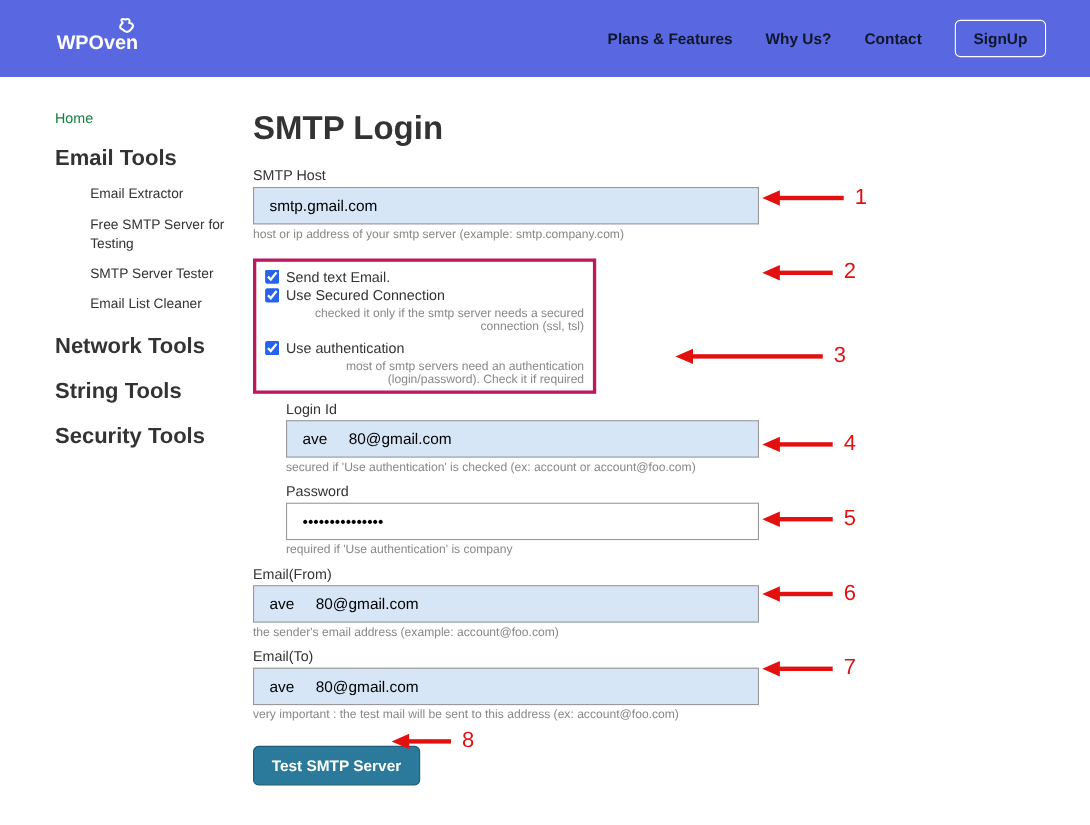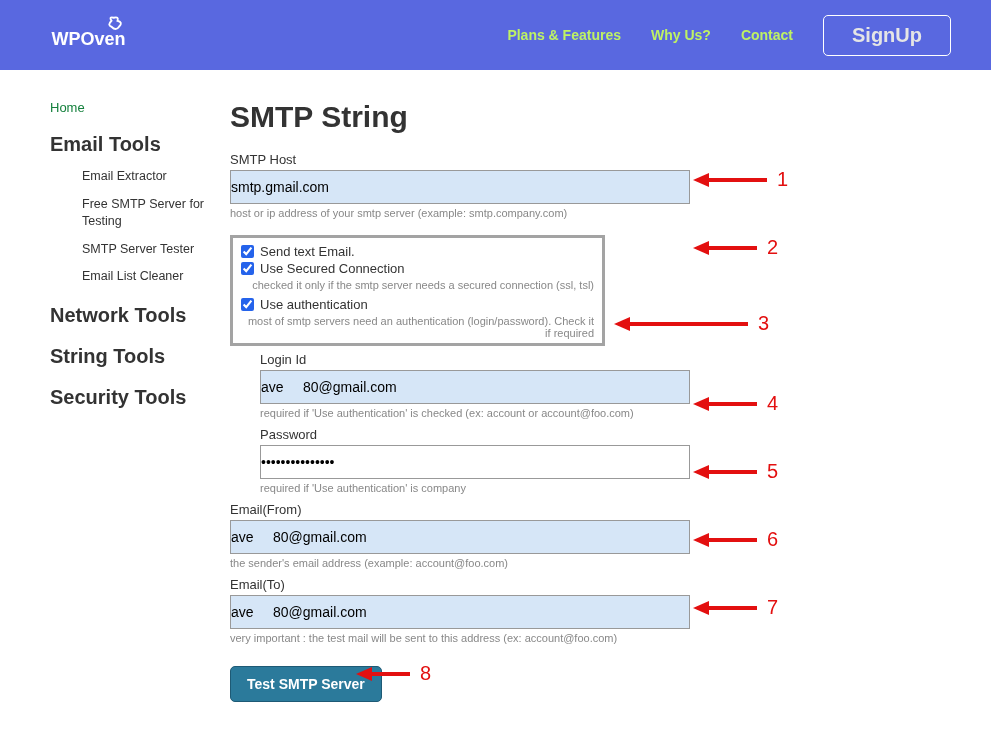--- a/index.html
+++ b/index.html
@@ -1,39 +1,39 @@
 <!DOCTYPE html>
 <html><head>
 <meta charset="utf-8">
 <style>
 * { box-sizing: border-box; margin: 0; padding: 0; }
 body { font-family: -apple-system, BlinkMacSystemFont, "Segoe UI", Arial, sans-serif; background: #fff; color: #333; }
 .header { background: #5968e0; height: 70px; display: flex; align-items: center; justify-content: space-between; padding: 0 40px 0 50px; }
 .logo { display: flex; }
 .logo svg { width: 90px; height: 40px; }
 .nav { display: flex; align-items: center; gap: 30px; }
-.nav-link { color: #bef264; font-weight: 600; font-size: 14px; text-decoration: none; cursor: pointer; }
-.signup-btn { border: 1.5px solid #fff; color: #e5e5e5; padding: 8px 28px; border-radius: 5px; font-weight: 600; font-size: 20px; cursor: pointer; background: transparent; }
+.nav-link { color: #0f172a; font-weight: 600; font-size: 14px; text-decoration: none; cursor: pointer; }
+.signup-btn { border: 1.5px solid #fff; color: #0f172a; padding: 8px 16px; border-radius: 5px; font-weight: 600; font-size: 14px; cursor: pointer; background: transparent; }
 .container { display: flex; padding: 30px 40px 20px 50px; }
 .sidebar { width: 180px; flex-shrink: 0; }
 .side-link { display: block; font-size: 13px; margin-bottom: 12px; cursor: pointer; }
 .side-link.active { color: #15803d; }
 .side-heading { font-weight: 700; font-size: 20px; margin-top: 18px; margin-bottom: 12px; }
 .side-sub { margin-left: 32px; }
 .side-sub .side-link { font-size: 12.5px; margin-bottom: 10px; line-height: 1.4; }
 .main { flex: 1; position: relative; }
 .page-title { font-size: 30px; font-weight: 800; margin-bottom: 18px; }
 .field-group { margin-bottom: 8px; }
 .field-label { font-size: 13px; display: block; margin-bottom: 3px; }
-.text-input { width: 460px; padding: 8px 0; border: 1px solid #999; font-size: 14px; background: #fff; }
+.text-input { width: 460px; padding: 8px 14px; border: 1px solid #999; font-size: 14px; background: #fff; }
 .text-input.highlighted { background: #d6e6f7; }
 .help-text { font-size: 11px; color: #888; margin-top: 3px; margin-bottom: 8px; }
 .indent { margin-left: 30px; }
 .indent .text-input { width: 430px; }
-.highlight-box { border: 3px solid #a3a3a3; padding: 6px 8px 4px 8px; width: 375px; margin-bottom: 6px; }
+.highlight-box { border: 3px solid #be185d; padding: 6px 8px 4px 8px; width: 312px; margin-bottom: 6px; }
 .highlight-box .checkbox-row { margin-bottom: 2px; }
 .highlight-box .help-text { margin-bottom: 6px; text-align: right; }
 .checkbox-row { display: flex; align-items: center; gap: 6px; font-size: 13px; margin-bottom: 3px; }
 .checkbox-row input[type="checkbox"] { accent-color: #2563eb; width: 13px; height: 13px; cursor: pointer; }
 .test-btn { background: #2b7a9b; color: #fff; border: 1px solid #1e5a75; padding: 9px 16px; border-radius: 5px; font-size: 14px; font-weight: 600; cursor: pointer; margin-top: 14px; }
 .annotation { position: absolute; color: #e31010; font-size: 18px; font-weight: 400; display: flex; align-items: center; pointer-events: none; }
 .arrow { position: relative; display: inline-block; }
 .arrow-line { height: 4px; background: #e31010; display: block; }
 .arrow-head { width: 0; height: 0; border-top: 7px solid transparent; border-bottom: 7px solid transparent; border-right: 16px solid #e31010; position: absolute; left: -14px; top: -5px; }
 .ann-num { margin-left: 10px; font-size: 20px; }
@@ -65,21 +65,21 @@
       <a class="side-link">Free SMTP Server for Testing</a>
       <a class="side-link">SMTP Server Tester</a>
       <a class="side-link">Email List Cleaner</a>
     </div>
     <div class="side-heading">Network Tools</div>
     <div class="side-heading">String Tools</div>
     <div class="side-heading">Security Tools</div>
   </div>
 
   <div class="main">
-    <h1 class="page-title">SMTP String</h1>
+    <h1 class="page-title">SMTP Login</h1>
 
     <div class="field-group">
       <label class="field-label">SMTP Host</label>
       <input class="text-input highlighted" value="smtp.gmail.com" style="">
       <div class="help-text">host or ip address of your smtp server (example: smtp.company.com)</div>
     </div>
 
     <div class="field-group">
       <div class="help-text" style="visibility:hidden;height:0">the default port is 25, but some smtp servers use a custom port (example: 587)</div>
     </div>
@@ -98,21 +98,21 @@
         <input type="checkbox" checked="" style="">
         <span>Use authentication</span>
       </div>
       <div class="help-text" style="margin-bottom:0">most of smtp servers need an authentication (login/password). Check it if required</div>
     </div>
 
     <div class="indent">
       <div class="field-group">
         <label class="field-label">Login Id</label>
         <input class="text-input highlighted" value="ave     80@gmail.com" style="">
-        <div class="help-text">required if 'Use authentication' is checked (ex: account or account@foo.com)</div>
+        <div class="help-text">secured if 'Use authentication' is checked (ex: account or account@foo.com)</div>
       </div>
       <div class="field-group">
         <label class="field-label">Password</label>
         <input class="text-input" value="•••••••••••••••" style="">
         <div class="help-text">required if 'Use authentication' is company</div>
       </div>
     </div>
 
     <div class="field-group">
       <label class="field-label">Email(From)</label>

